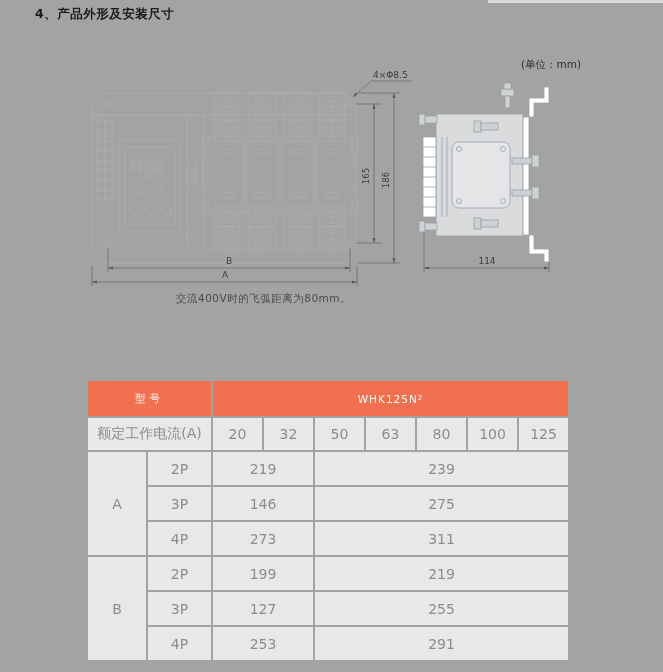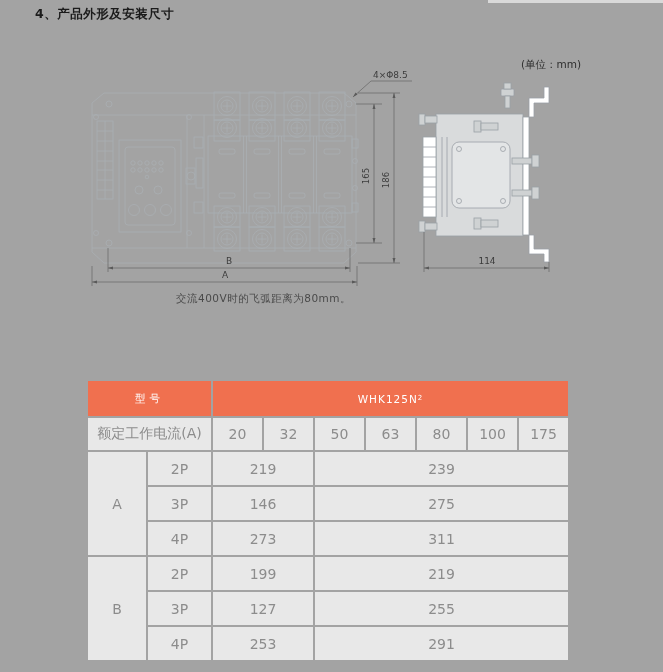--- a/index.html
+++ b/index.html
@@ -207,21 +207,21 @@
         <sub>2</sub>
       </div>
 
     <div class="cell" style="grid-column:1/3;grid-row:2">额定工作电流(A)</div>
     <div class="cell" style="grid-column:3;grid-row:2">20</div>
     <div class="cell" style="grid-column:4;grid-row:2">32</div>
     <div class="cell" style="grid-column:5;grid-row:2">50</div>
     <div class="cell" style="grid-column:6;grid-row:2">63</div>
     <div class="cell" style="grid-column:7;grid-row:2">80</div>
     <div class="cell" style="grid-column:8;grid-row:2">100</div>
-    <div class="cell" style="grid-column:9;grid-row:2">175</div>
+    <div class="cell" style="grid-column:9;grid-row:2">125</div>
 
     <div class="cell" style="grid-column:1;grid-row:3/6">A</div>
     <div class="cell" style="grid-column:2;grid-row:3">2P</div>
     <div class="cell" style="grid-column:3/5;grid-row:3">219</div>
     <div class="cell" style="grid-column:5/10;grid-row:3">239</div>
     <div class="cell" style="grid-column:2;grid-row:4">3P</div>
     <div class="cell" style="grid-column:3/5;grid-row:4">146</div>
     <div class="cell" style="grid-column:5/10;grid-row:4">275</div>
     <div class="cell" style="grid-column:2;grid-row:5">4P</div>
     <div class="cell" style="grid-column:3/5;grid-row:5">273</div>

